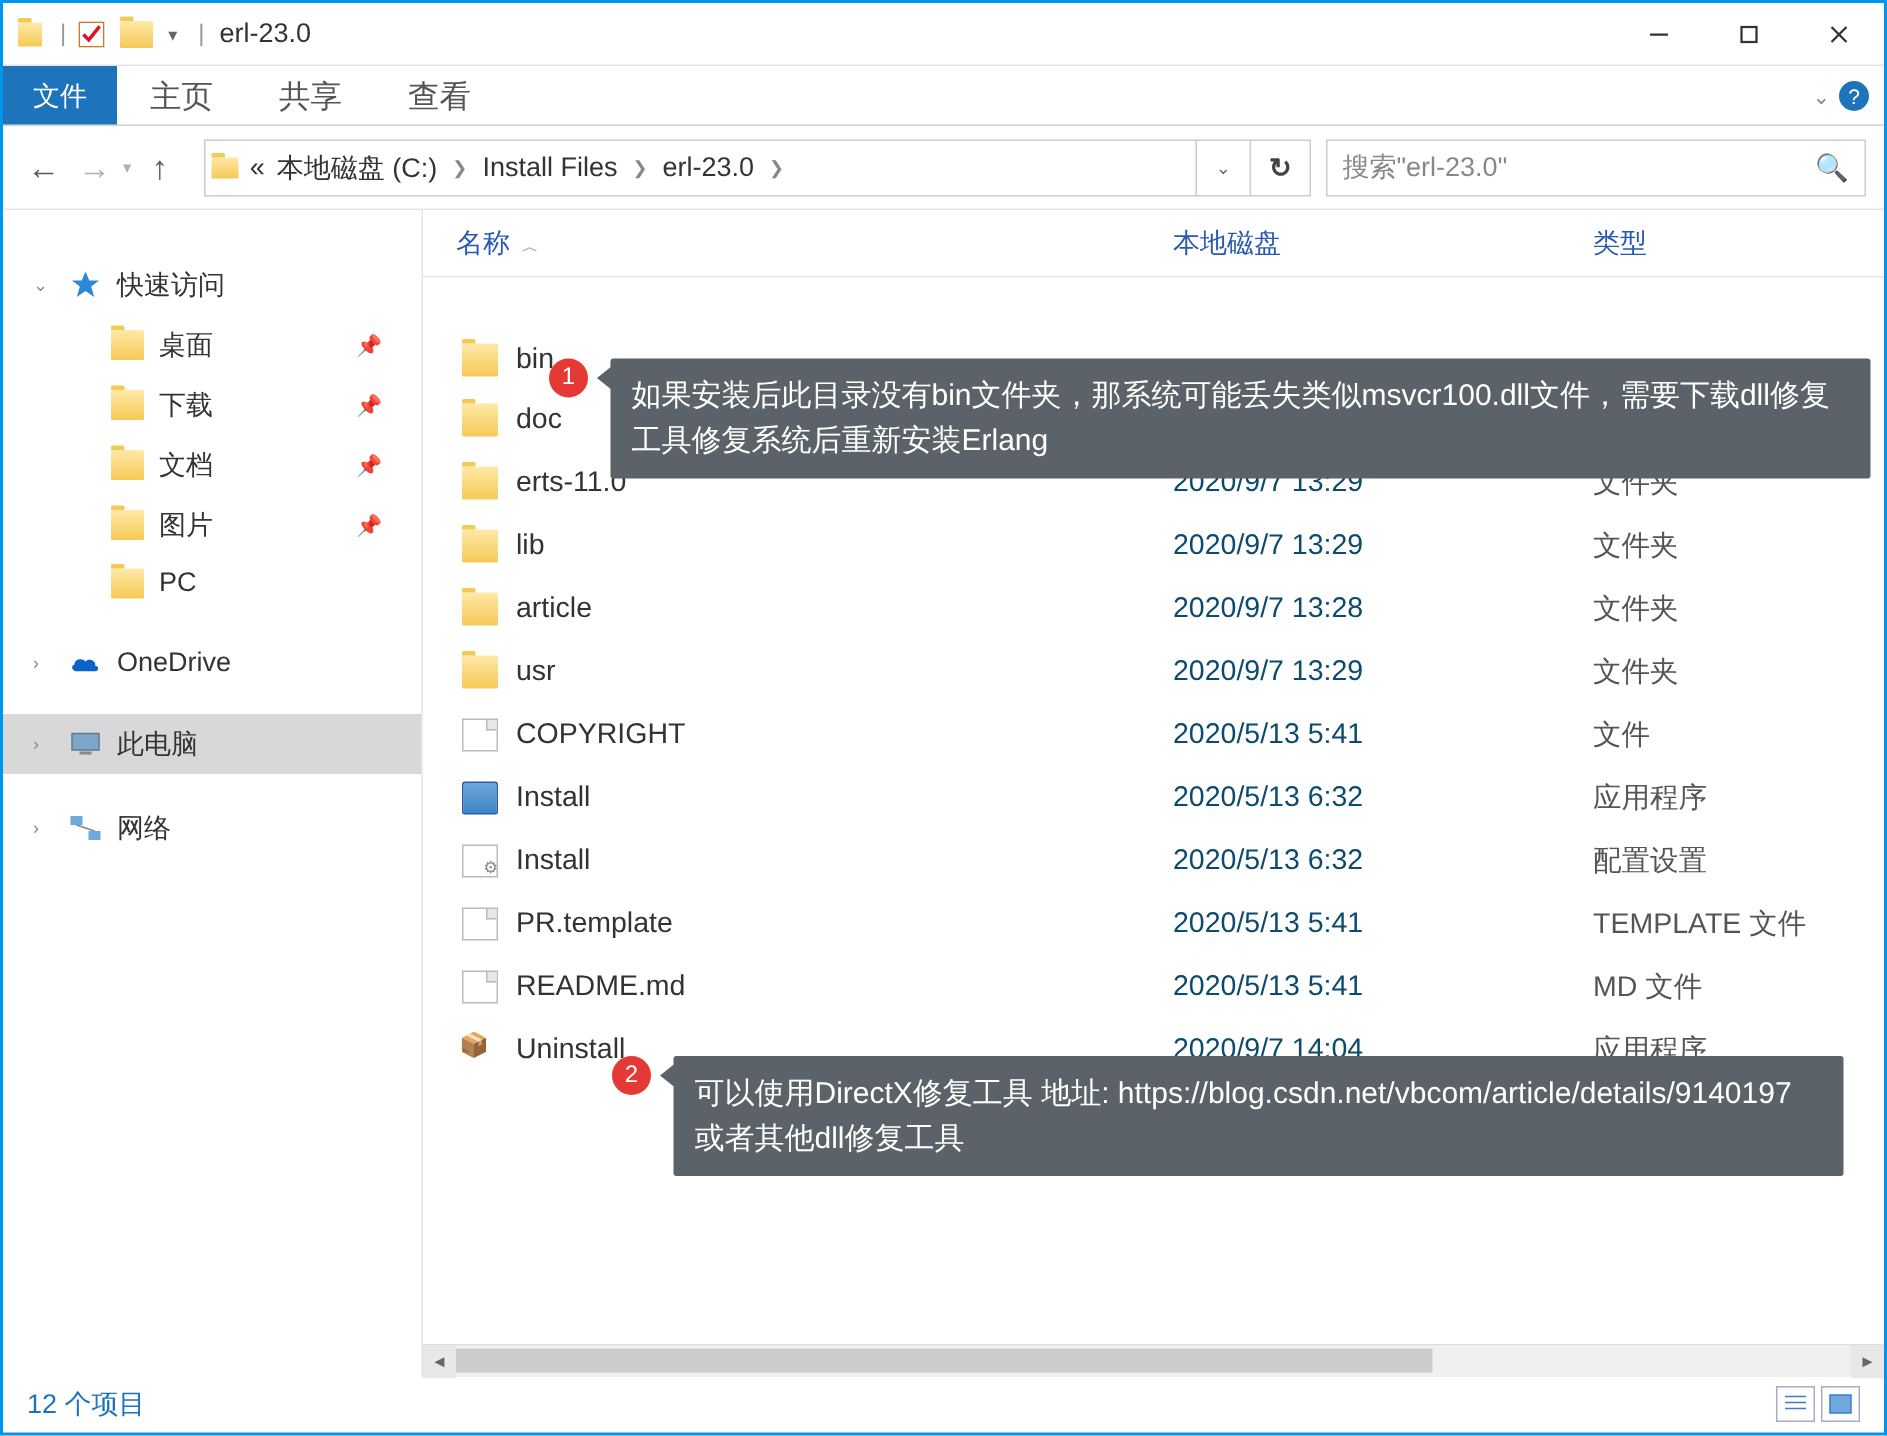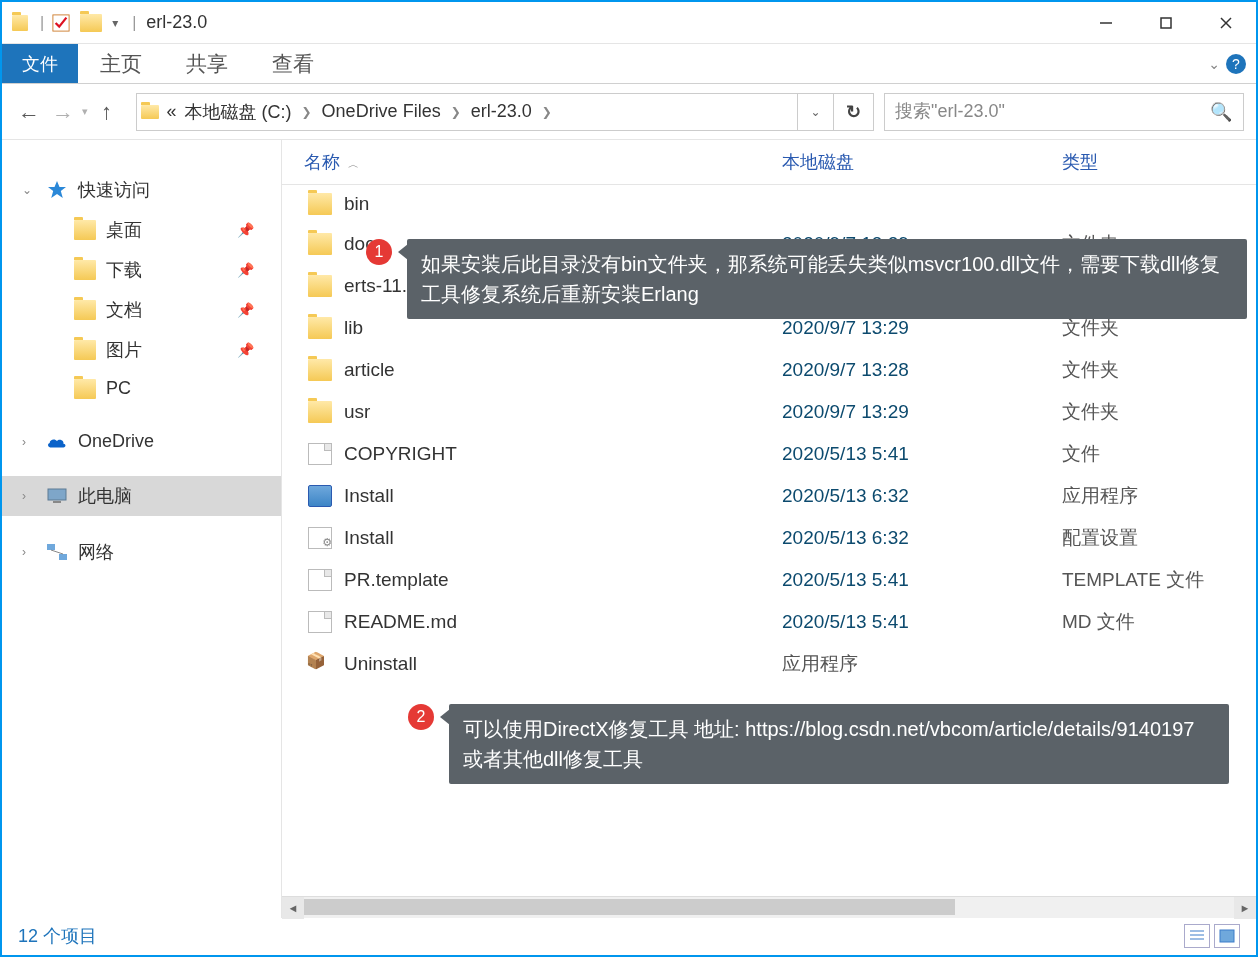--- a/index.html
+++ b/index.html
@@ -55,21 +55,21 @@
 .side-item.selected { background: #d8d8d8; }
 .side-group-gap { height: 16px; }
 
 
 .filepane { flex: 1; display: flex; flex-direction: column; position: relative; }
 .col-headers { display: flex; border-bottom: 1px solid #e5e5e5; padding: 10px 0; font-size: 18px; color: #2a5ab0; }
 .col-headers .col-sort { font-size: 11px; color: #888; margin-left: 8px; display: inline-block; }
 .col-name { width: 500px; padding-left: 22px; }
 .col-date { width: 280px; }
 .col-type { flex: 1; }
-.filelist { flex: 1; overflow: hidden; }
+.filelist { flex: 1; overflow: hidden; margin-top: 36px; }
 .file-row { display: flex; align-items: center; font-size: 19px; color: #333; padding: 8px 0; }
 .file-row .cell-name { width: 500px; padding-left: 26px; display: flex; align-items: center; }
 .file-row .cell-date { width: 280px; color: #0c4a6e; }
 .file-row .cell-type { flex: 1; color: #555; }
 .file-row .ico { width: 24px; height: 22px; margin-right: 12px; flex-shrink: 0; }
 .scrollbar-h { height: 22px; background: #f0f0f0; display: flex; align-items: center; border-top: 1px solid #ddd; }
 .scrollbar-h .sb-btn { width: 22px; height: 22px; display: flex; align-items: center; justify-content: center; color: #666; font-size: 11px; background: #e8e8e8; }
 .scrollbar-h .sb-track { flex: 1; height: 100%; background: #f0f0f0; position: relative; }
 .scrollbar-h .sb-thumb { position: absolute; left: 0; top: 2px; width: 70%; height: 16px; background: #ccc; }
 
@@ -149,21 +149,21 @@
   <div class="nav-arrow disabled">→</div>
   <span class="history-drop">▾</span>
   <div class="nav-arrow">↑</div>
   <div class="address">
     <div class="ico">
         <span class="folder-shape folder-mini"></span>
       </div>
     <span class="crumb">«</span>
     <span class="crumb">本地磁盘 (C:)</span>
     <span class="sep">❯</span>
-    <span class="crumb">OneDrive Files</span>
+    <span class="crumb">Install Files</span>
     <span class="sep">❯</span>
     <span class="crumb">erl-23.0</span>
     <span class="sep">❯</span>
     <div style="flex:1"></div>
     <div class="addr-drop">⌄</div>
     <div class="refresh">↻</div>
   </div>
   <div class="search">
     <input placeholder="搜索&quot;erl-23.0&quot;" style="">
     <span class="mag">🔍</span>
@@ -325,20 +325,21 @@
             <span>README.md</span>
           </div>
           <div class="cell-date">2020/5/13 5:41</div>
           <div class="cell-type">MD 文件</div>
         </div>
         <div class="file-row">
           <div class="cell-name">
             <span class="uninst-shape ico"></span>
             <span>Uninstall</span>
           </div>
+          <div class="cell-date">2020/9/7 14:04</div>
           <div class="cell-type">应用程序</div>
         </div>
       </div>
     <div class="scrollbar-h">
       <div class="sb-btn">◄</div>
       <div class="sb-track">
           <div class="sb-thumb"></div>
         </div>
       <div class="sb-btn">►</div>
     </div>

